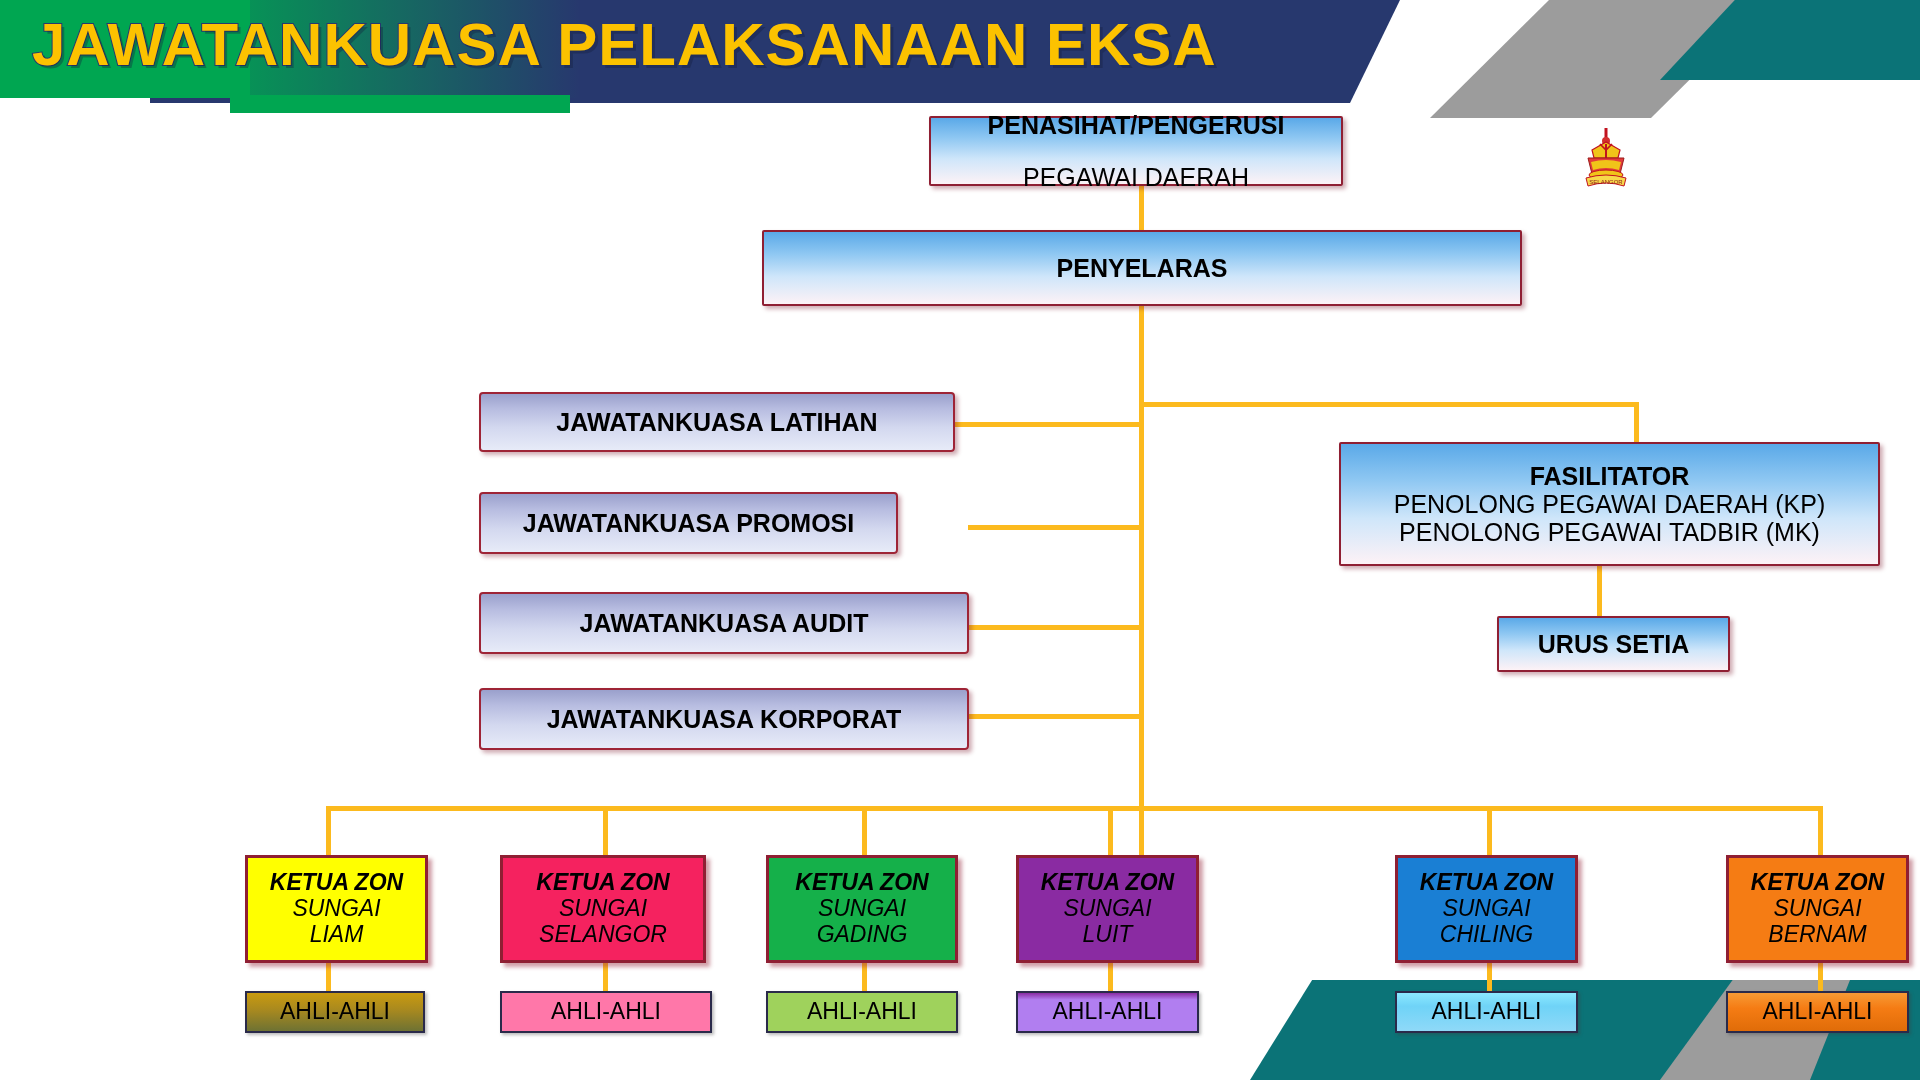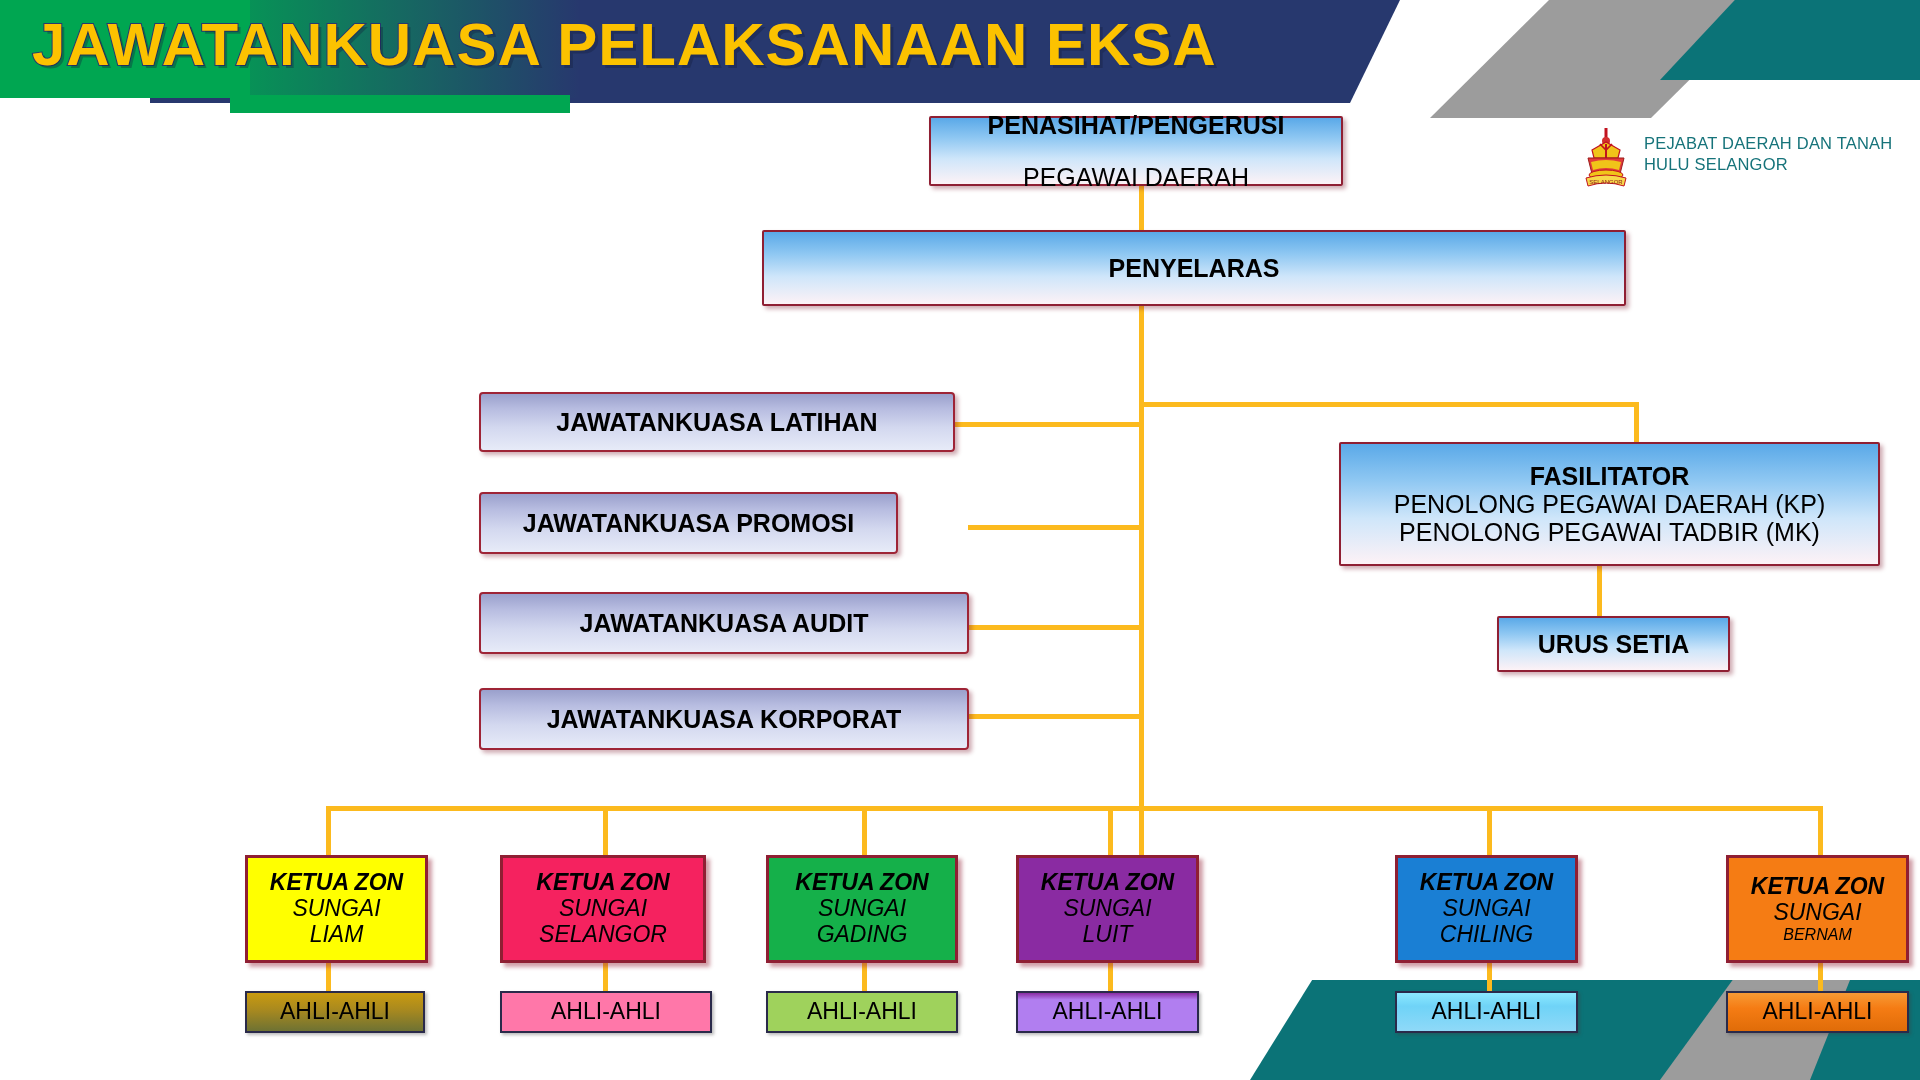--- a/index.html
+++ b/index.html
@@ -147,24 +147,20 @@
       <circle cx="28" cy="13" r="4" fill="#d32f2f"></circle>
       <path d="M14 22 L28 14 L42 22 L40 30 L16 30 Z" fill="#f0c419" stroke="#c1121f" stroke-width="1.2"></path>
       <path d="M22 16 L28 22 L34 16" fill="none" stroke="#c1121f" stroke-width="1.6"></path>
       <rect x="27" y="16" width="2" height="14" fill="#c1121f"></rect>
       <path d="M10 30 L46 30 L42 46 L14 46 Z" fill="#e23b3b" stroke="#9b1b1b" stroke-width="1"></path>
       <path d="M13 34 Q28 30 43 34 L41 42 Q28 38 15 42 Z" fill="#f0c419"></path>
       <ellipse cx="28" cy="47" rx="17" ry="5" fill="#f0c419" stroke="#c1121f" stroke-width="1"></ellipse>
       <path d="M8 50 Q28 44 48 50 L46 58 Q28 52 10 58 Z" fill="#f7d84a" stroke="#c1121f" stroke-width="1"></path>
       <text x="28" y="56" font-size="6" text-anchor="middle" fill="#8b1a1a" font-family="Liberation Sans, sans-serif">SELANGOR</text>
     </svg>
-    <div class="logo-text">
-      <div>PEJABAT DAERAH DAN TANAH</div>
-      <div>HULU SELANGOR</div>
-    </div>
   </div>
 
   <div class="line v" style="left:1139px;top:186px;height:44px;"></div>
 
   <div class="line v" style="left:1139px;top:305px;height:555px;"></div>
 
   <div class="line h" style="left:1139px;top:402px;width:500px;"></div>
   <div class="line v" style="left:1634px;top:402px;height:40px;"></div>
 
   <div class="line v" style="left:1597px;top:566px;height:50px;"></div>
@@ -187,21 +183,21 @@
   <div class="line v" style="left:862px;top:963px;height:28px;"></div>
   <div class="line v" style="left:1108px;top:963px;height:28px;"></div>
   <div class="line v" style="left:1487px;top:963px;height:28px;"></div>
   <div class="line v" style="left:1818px;top:963px;height:28px;"></div>
 
   <div class="box blue-grad" style="left:929px;top:116px;width:414px;height:70px;">
     <div class="t1" style="font-size:25px;">PENASIHAT/PENGERUSI</div>
     <div class="t2" style="font-size:25px;margin-top:24px;">PEGAWAI DAERAH</div>
   </div>
 
-  <div class="box blue-grad" style="left:762px;top:230px;width:864px;height:76px;text-align:center;">
+  <div class="box blue-grad" style="left:762px;top:230px;width:760px;height:76px;text-align:center;">
     <div class="t1" style="font-size:25px;">PENYELARAS</div>
   </div>
 
   <div class="box blue-grad" style="left:1339px;top:442px;width:541px;height:124px;">
     <div class="t1" style="font-size:25px;">FASILITATOR</div>
     <div class="t2" style="font-size:25px;">PENOLONG PEGAWAI DAERAH (KP)</div>
     <div class="t2" style="font-size:25px;">PENOLONG PEGAWAI TADBIR (MK)</div>
   </div>
 
   <div class="box blue-grad" style="left:1497px;top:616px;width:233px;height:56px;">
@@ -242,21 +238,21 @@
     <div class="t2" style="font-size:23px;">LUIT</div>
   </div>
   <div class="box zone" style="left:1395px;top:855px;width:183px;height:108px;background:#1a7fd4;">
     <div class="t1" style="font-size:23px;">KETUA ZON</div>
     <div class="t2" style="font-size:23px;">SUNGAI</div>
     <div class="t2" style="font-size:23px;">CHILING</div>
   </div>
   <div class="box zone" style="left:1726px;top:855px;width:183px;height:108px;background:#f57c14;">
     <div class="t1" style="font-size:23px;">KETUA ZON</div>
     <div class="t2" style="font-size:23px;">SUNGAI</div>
-    <div class="t2" style="font-size:16px;">BERNAM</div>
+    <div class="t2" style="font-size:23px;">BERNAM</div>
   </div>
 
   <div class="box ahli" style="left:245px;top:991px;width:180px;height:42px;background:linear-gradient(180deg,#c99a10 0%,#a8891f 45%,#6e7233 100%);">
     <div>AHLI-AHLI</div>
   </div>
   <div class="box ahli" style="left:500px;top:991px;width:212px;height:42px;background:#ff77a9;">
     <div>AHLI-AHLI</div>
   </div>
   <div class="box ahli" style="left:766px;top:991px;width:192px;height:42px;background:#9fd25c;">
     <div>AHLI-AHLI</div>

